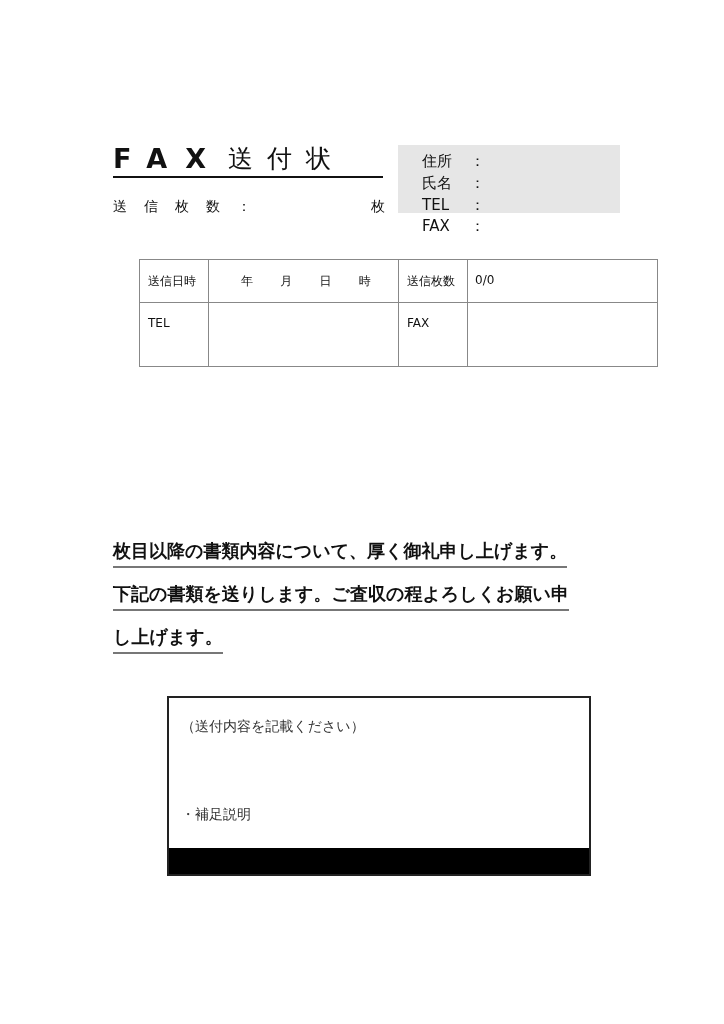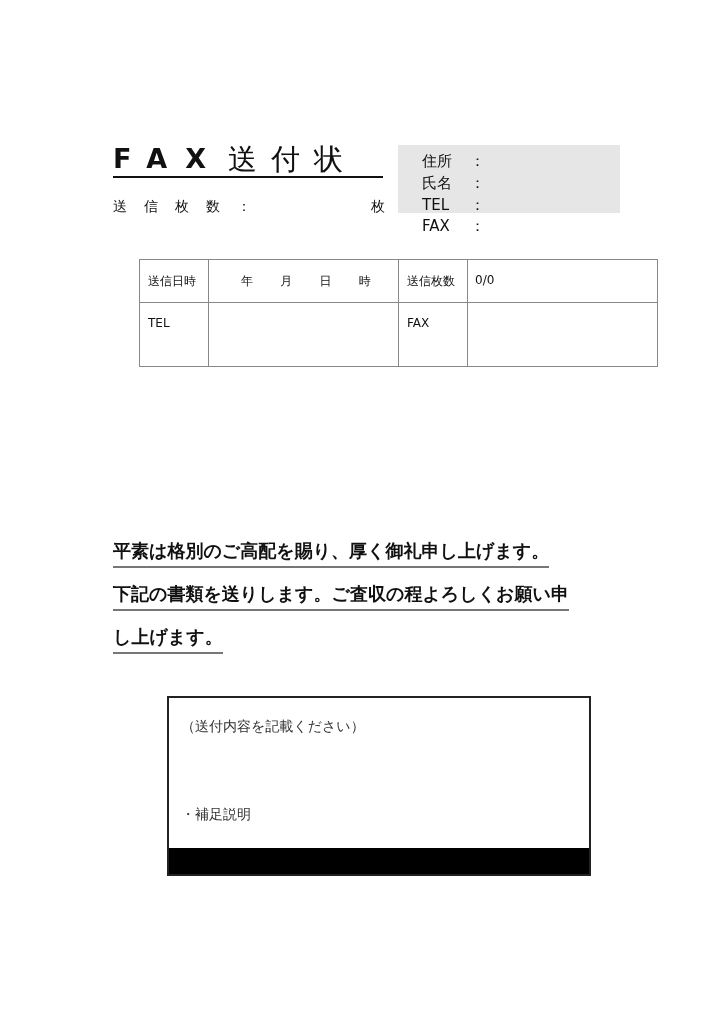--- a/index.html
+++ b/index.html
@@ -5,21 +5,21 @@
     html, body { margin: 0; padding: 0; background: #ffffff; }
     body { width: 724px; height: 1024px; position: relative; overflow: hidden;
            font-family: "DejaVu Sans", "Liberation Sans", sans-serif; color: #111; }
     .abs { position: absolute; }
 
     
     .title { left: 113px; top: 138px; width: 270px; height: 36px; display: flex; align-items: flex-end;
              border-bottom: 2px solid #111; padding-bottom: 2px; }
     .title-fax { font-family: "DejaVu Sans", sans-serif; font-weight: 900; font-size: 27px;
                  letter-spacing: 18px; line-height: 30px; }
-    .title-jp { font-size: 29px; letter-spacing: 14px; line-height: 30px; margin-left: 4px; font-weight: 400; }
+    .title-jp { font-size: 25px; letter-spacing: 14px; line-height: 30px; margin-left: 4px; font-weight: 400; }
     .pages { left: 113px; top: 198px; width: 272px; font-size: 14px; display: flex; justify-content: space-between; }
     .pages-label { letter-spacing: 17px; }
 
     
     .sender { left: 398px; top: 145px; width: 222px; height: 68px; background: #e6e6e6; }
     .sender-row { position: absolute; left: 24px; font-size: 15px; display: flex; line-height: 18px; }
     .sender-key { width: 44px; display: inline-block; }
     .sender-colon { display: inline-block; margin-left: 4px; }
 
     
@@ -108,21 +108,21 @@
     <td></td>
     <td class="cell-label">
       <span class="lbl">FAX</span>
     </td>
     <td></td>
   </tr>
 </tbody>
   </table>
 
 <div class="abs greeting" style="top:540px;">
-  <span class="greeting-line">平素は格別のご高配を賜り、厚く御礼申し上げます。</span>
+  <span class="greeting-line">枚目以降の書類内容について、厚く御礼申し上げます。</span>
 </div>
 <div class="abs greeting" style="top:583px;">
   <span class="greeting-line">下記の書類を送りします。ご査収の程よろしくお願い申</span>
 </div>
 <div class="abs greeting" style="top:626px;">
   <span class="greeting-line">し上げます。</span>
 </div>
 
 <div class="abs content-box">
   <div class="content-line" style="top:20px;">（送付内容を記載ください）</div>

